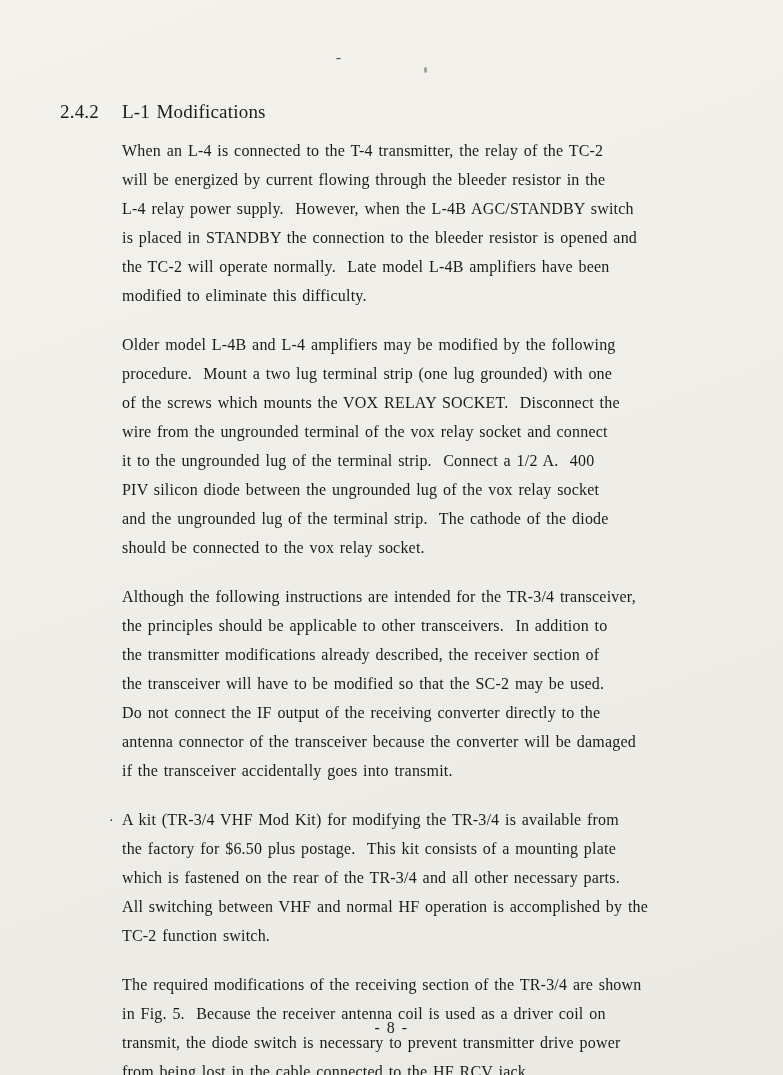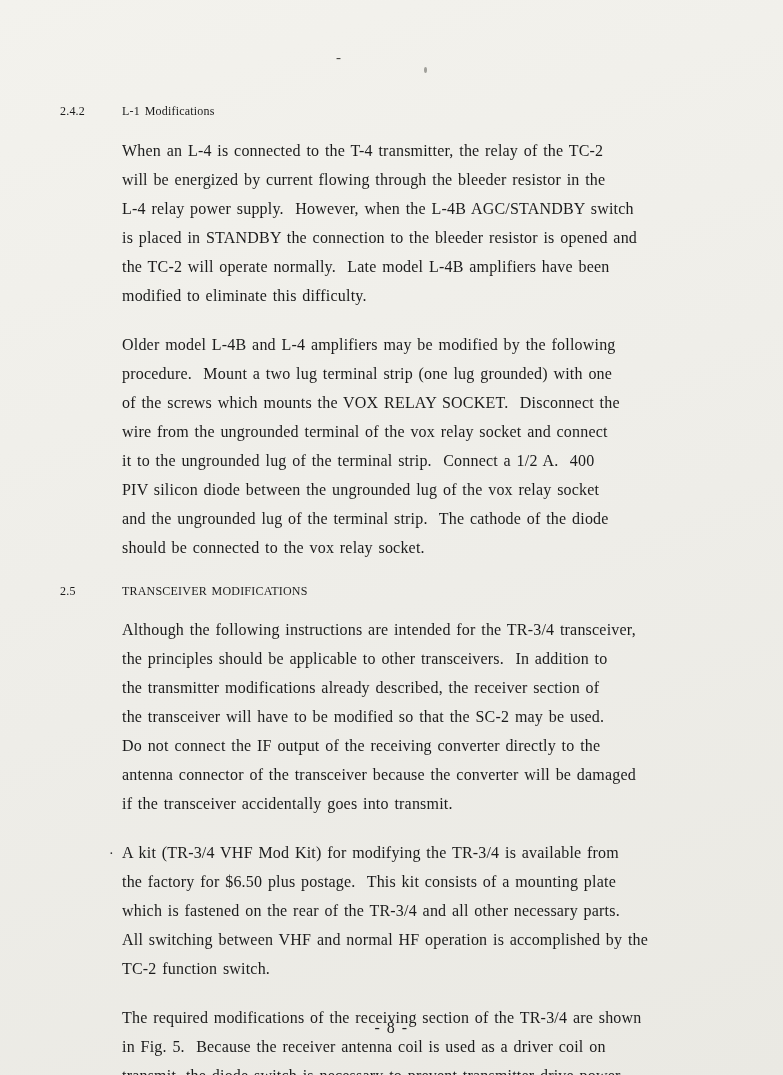--- a/index.html
+++ b/index.html
@@ -10,21 +10,21 @@
     height: 1075px;
     margin: 0 auto;
     background: linear-gradient(160deg, #f3f2ed 0%, #eeede8 55%, #eae9e3 100%);
     color: #1b1b1b;
     font-family: "Liberation Serif", "DejaVu Serif", serif;
     padding: 102px 38px 0 60px;
     overflow: hidden;
   }
   .section-heading {
     display: flex;
-    font-size: 12px;
+    font-size: 19px;
     line-height: 19.6px;
     letter-spacing: 0.2px;
     word-spacing: 1.5px;
     margin-bottom: 14px;
   }
   .sec-num { flex: 0 0 62px; width: 62px; }
   .sec-title { white-space: pre; }
   .sec-body { margin-left: 62px; }
   .para {
     position: relative;
@@ -96,24 +96,20 @@
 of the screws which mounts the VOX RELAY SOCKET.  Disconnect the
 wire from the ungrounded terminal of the vox relay socket and connect
 it to the ungrounded lug of the terminal strip.  Connect a 1/2 A.  400
 PIV silicon diode between the ungrounded lug of the vox relay socket
 and the ungrounded lug of the terminal strip.  The cathode of the diode
 should be connected to the vox relay socket.</p>
     </div>
   </section>
 
   <section class="section">
-    <div class="section-heading">
-      <span class="sec-num">2.5</span>
-      <span class="sec-title">TRANSCEIVER MODIFICATIONS</span>
-    </div>
     <div class="sec-body">
       <p class="para">Although the following instructions are intended for the TR-3/4 transceiver,
 the principles should be applicable to other transceivers.  In addition to
 the transmitter modifications already described, the receiver section of
 the transceiver will have to be modified so that the SC-2 may be used.
 Do not connect the IF output of the receiving converter directly to the
 antenna connector of the transceiver because the converter will be damaged
 if the transceiver accidentally goes into transmit.</p>
       <p class="para"><span class="marker">·</span><span class="para-text">A kit (TR-3/4 VHF Mod Kit) for modifying the TR-3/4 is available from
 the factory for $6.50 plus postage.  This kit consists of a mounting plate

